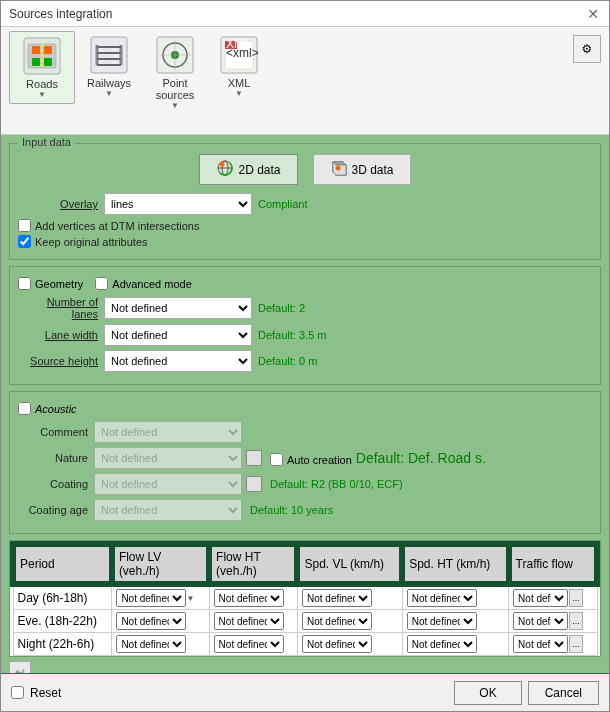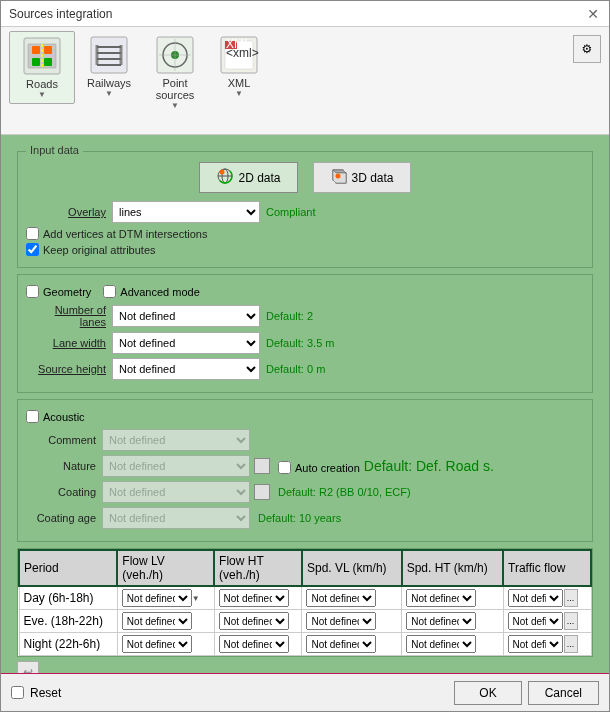--- a/index.html
+++ b/index.html
@@ -8,21 +8,21 @@
     .titlebar { background: #fff; border-bottom: 1px solid #ccc; padding: 4px 8px; display: flex; justify-content: space-between; align-items: center; height: 26px; }
     .titlebar-title { font-size: 12px; color: #333; }
     .titlebar-close { width: 16px; height: 16px; background: none; border: none; cursor: pointer; font-size: 14px; color: #666; display: flex; align-items: center; justify-content: center; }
     .toolbar { background: #f5f5f5; border-bottom: 1px solid #ccc; padding: 4px 8px; display: flex; align-items: flex-start; position: relative; height: 108px; }
     .toolbar-item { display: flex; flex-direction: column; align-items: center; padding: 4px 12px; cursor: pointer; min-width: 60px; }
     .toolbar-item.active { background: #e8f4e8; border: 1px solid #aaa; border-radius: 2px; }
     .toolbar-icon { width: 40px; height: 40px; display: flex; align-items: flex-start; justify-content: center; margin-bottom: 2px; }
     .toolbar-label { font-size: 11px; color: #333; text-align: center; }
     .toolbar-arrow { font-size: 8px; color: #666; }
     .toolbar-settings { position: absolute; right: 8px; top: 8px; width: 28px; height: 28px; border: 1px solid #aaa; background: #f0f0f0; cursor: pointer; display: flex; align-items: center; justify-content: center; }
-    .main-content { flex: 1; background: #8bc08b; padding: 16px; overflow: hidden; }
+    .main-content { flex: 1; background: #8bc08b; padding: 8px; overflow: hidden; }
     .section-title { position: absolute; top: -8px; left: 8px; background: #8bc08b; padding: 0 4px; font-size: 11px; color: #333; }
     .input-data-section { border: 1px solid #6a9e6a; background: #8bc08b; padding: 10px 8px 8px 8px; margin-bottom: 6px; position: relative; }
     .btn-group { display: flex; gap: 15px; justify-content: center; margin-bottom: 8px; }
     .btn-tab { padding: 4px 16px; border: 1px solid #aaa; background: #e8e8e8; cursor: pointer; display: flex; align-items: center; gap: 4px; font-size: 12px; }
     .btn-tab.active { background: #d4e8d4; border-color: #888; }
     .form-row { display: flex; align-items: center; margin-bottom: 4px; }
     .form-label { width: 80px; text-align: right; margin-right: 6px; font-size: 11px; color: #222; text-decoration: underline; }
     .default-text { color: #008000; font-size: 11px; margin-left: 6px; }
     .checkbox-row { display: flex; align-items: center; margin-bottom: 3px; }
     .checkbox-row input[type="checkbox"] { margin-right: 4px; }
@@ -30,21 +30,21 @@
     .geometry-section { border: 1px solid #6a9e6a; background: #8bc08b; padding: 10px 8px 8px 8px; margin-bottom: 6px; position: relative; }
     .geom-header { display: flex; align-items: center; margin-bottom: 6px; }
     .acoustic-section { border: 1px solid #6a9e6a; background: #8bc08b; padding: 10px 8px 8px 8px; margin-bottom: 6px; position: relative; }
     .acoustic-header { display: flex; align-items: center; margin-bottom: 6px; }
     .acoustic-form-row { display: flex; align-items: center; margin-bottom: 4px; }
     .acoustic-label { width: 70px; text-align: right; margin-right: 6px; font-size: 11px; color: #222; }
     .nature-color { width: 16px; height: 16px; border: 1px solid #888; margin-left: 4px; cursor: pointer; background: #e0e0e0; }
     .auto-creation { display: flex; align-items: flex-end; gap: 4px; margin-left: 8px; }
     .table-section { border: 1px solid #6a9e6a; background: #fff; margin-bottom: 4px; }
     .data-table { width: 100%; border-collapse: collapse; font-size: 11px; }
-    .data-table th { background: #d4d4d4; border: 2px solid #14532d; padding: 3px 4px; text-align: left; font-weight: normal; white-space: nowrap; }
+    .data-table th { background: #d4d4d4; border: 6px solid #14532d; padding: 3px 4px; text-align: left; font-weight: normal; white-space: nowrap; }
     .data-table td { border: 1px solid #ccc; padding: 2px 4px; background: #fff; }
     .btn-dots { width: 14px; height: 18px; border: 1px solid #aaa; background: #e8e8e8; cursor: pointer; font-size: 9px; display: flex; align-items: center; justify-content: center; margin-left: 1px; }
     .footer { background: #f0f0f0; border-top: 1px solid #be185d; padding: 6px 10px; display: flex; align-items: center; justify-content: space-between; height: 38px; }
     .footer-left { display: flex; align-items: center; gap: 6px; }
     .footer-right { display: flex; gap: 6px; }
     .btn-ok { padding: 4px 24px; background: #f0f0f0; border: 1px solid #888; cursor: pointer; font-size: 12px; }
     .btn-cancel { padding: 4px 16px; background: #f0f0f0; border: 1px solid #888; cursor: pointer; font-size: 12px; }
     .back-btn { width: 22px; height: 22px; border: 1px solid #aaa; background: #e8e8e8; cursor: pointer; display: flex; align-items: center; justify-content: center; font-size: 12px; color: #888; }
     .select-wrapper { display: flex; align-items: center; }
     .select-wrapper select { height: 22px; border: 1px solid #aaa; background: #fff; font-size: 11px; min-width: 148px; padding: 1px 2px; }
@@ -214,21 +214,21 @@
             <option>Not defined</option>
           </select>
         </div>
         <span class="default-text">Default: 0 m</span>
       </div>
     </div>
 
     <div class="acoustic-section">
       <div class="acoustic-header">
         <input type="checkbox" id="acoustic_cb" style="">
-        <label for="acoustic_cb" style="margin-left:4px; font-size:11px;">Acoustic</label>
+        <label for="acoustic_cb" style="margin-left:4px; font-size:11px;font-style:italic;">Acoustic</label>
       </div>
 
       <div class="acoustic-form-row">
         <span class="acoustic-label">Comment</span>
         <div class="select-wrapper">
           <select disabled="" class="disabled-select" style="min-width:148px; height:22px; font-size:11px;">
             <option>Not defined</option>
           </select>
         </div>
       </div>

